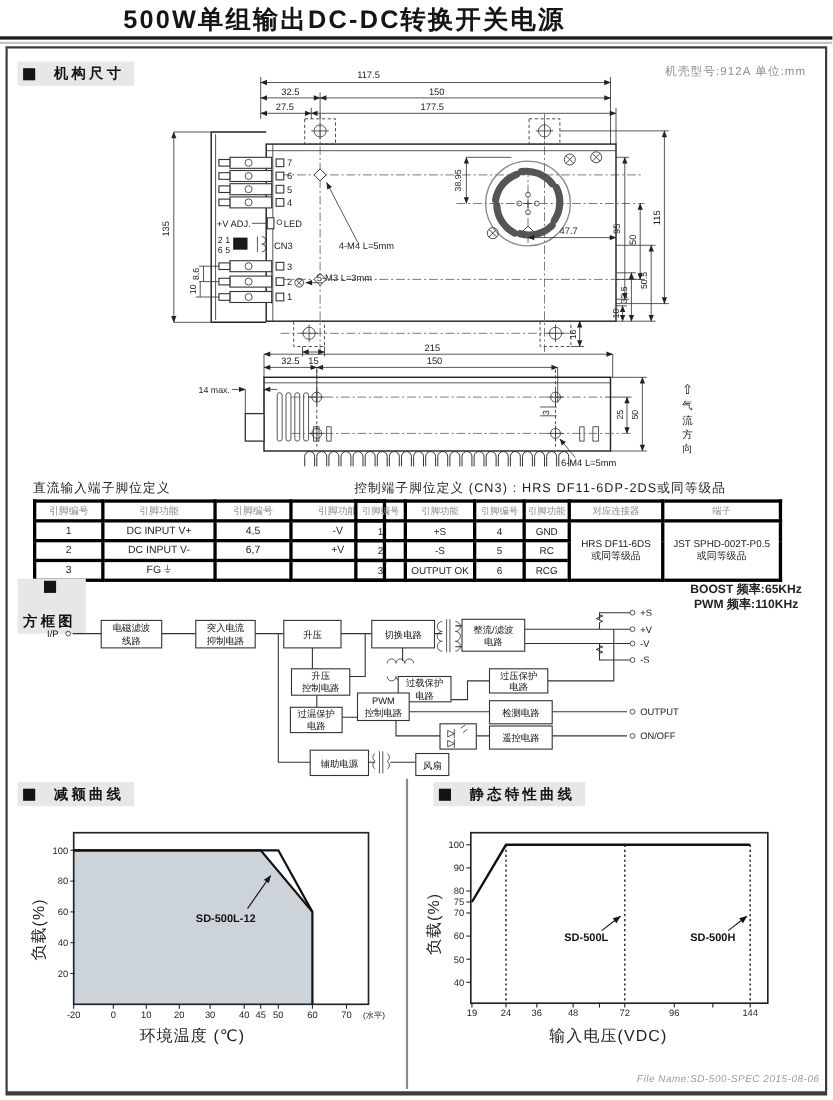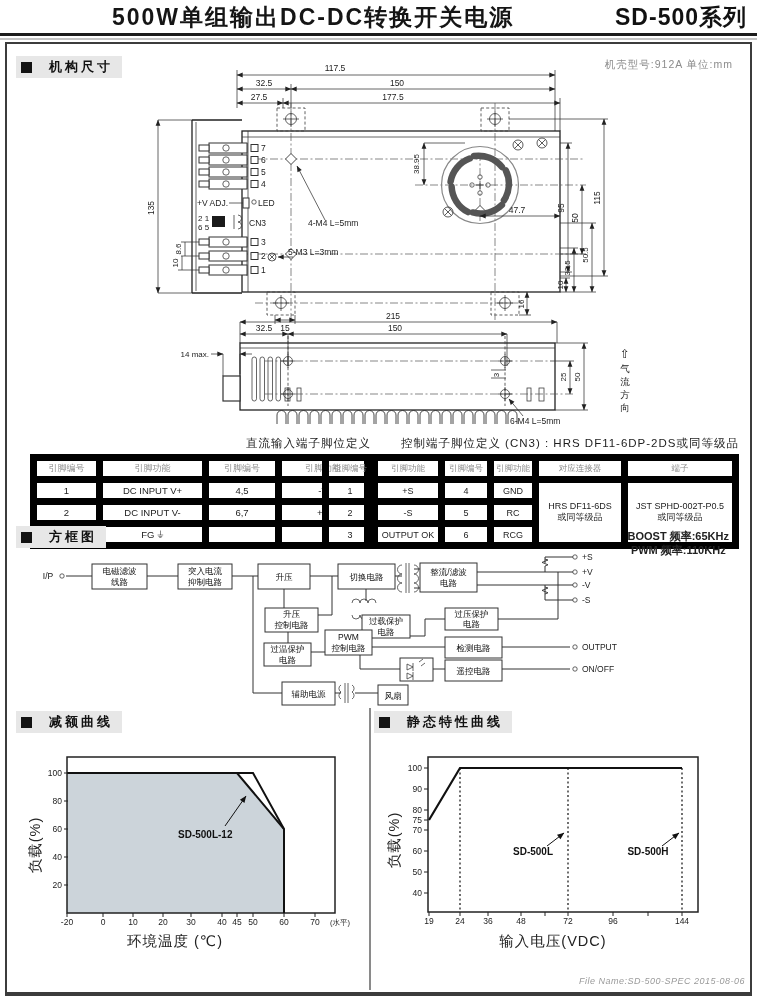--- a/index.html
+++ b/index.html
@@ -13,23 +13,23 @@
   .rule2{left:0;top:38px;width:757px;height:2px;background:#c4c4c4;}
   .main-border{left:5px;top:42px;width:743px;height:948px;border:2px solid #3c3c3c;border-bottom-width:4px;}
   .sec{position:absolute;display:flex;align-items:center;gap:17px;background:#e7e7e7;
        padding:2px 9px 2px 5px;font-size:13px;font-weight:700;letter-spacing:3px;color:#111;}
   .sq{width:11px;height:11px;background:#131313;display:inline-block;}
   .case-note{right:24px;top:58px;font-size:10.5px;color:#8c8c8c;letter-spacing:1px;}
   .freq{right:28px;top:529px;text-align:center;font-size:11px;font-weight:600;line-height:14px;color:#222;}
   .footer{right:12px;top:976px;font-size:9px;font-style:italic;color:#9a9a9a;letter-spacing:.5px;}
   .divider{left:369px;top:708px;width:2px;height:282px;background:#8a8a8a;}
   .tbl-wrap{position:absolute;}
-  .tbl-title{font-size:11.5px;color:#1c1c1c;letter-spacing:1px;margin:0 0 3px 0;text-align:right;}
+  .tbl-title{font-size:11.5px;color:#1c1c1c;letter-spacing:1px;margin:0 0 3px 0;}
   table.t{border-collapse:collapse;font-size:9.5px;color:#222;}
-  table.t th,table.t td{border:7px solid #000000;text-align:center;padding:1px 2px;height:13px;}
+  table.t th,table.t td{border:3px solid #000000;text-align:center;padding:1px 2px;height:13px;}
   table.t th{font-weight:400;color:#8b8b8b;font-size:9px;white-space:nowrap;}
   table.t2{font-size:9px;}
   table.t2 th{font-size:8.5px;}
   svg{position:absolute;overflow:visible;}
   svg text{font-family:"Liberation Sans","DejaVu Sans",sans-serif;}
   .dl{font-size:8.5px;fill:#222;}
   .dl2{font-size:8px;fill:#222;}
   .thin{stroke:#333;stroke-width:.75;fill:none;}
   .med{stroke:#222;stroke-width:1.3;fill:none;}
   .dash{stroke:#555;stroke-width:.7;stroke-dasharray:8 2.5 2 2.5;fill:none;}
@@ -40,21 +40,20 @@
   .tick{stroke:#222;stroke-width:1;}
   .axis-lab{font-size:14.5px;fill:#222;letter-spacing:1px;}
   .ann{font-size:10px;font-weight:700;fill:#111;}
 </style>
 </head>
 <body>
 
 <div class="page">
 
   <div class="abs title-main">500W单组输出DC-DC转换开关电源</div>
-  <div class="abs title-series">SD-500系列</div>
   <div class="abs rule1"></div>
   <div class="abs rule2"></div>
   <div class="abs main-border"></div>
 
   <div class="sec" style="left:16px;top:56px;">
     <span class="sq"></span>
     <span>机构尺寸</span>
   </div>
   <div class="abs case-note">机壳型号:912A   单位:mm</div>
 
@@ -352,21 +351,21 @@
       <tr>
         <td>3</td>
         <td>OUTPUT OK</td>
         <td>6</td>
         <td>RCG</td>
       </tr>
     </tbody>
       </table>
   </div>
 
-  <div class="sec" style="left:16px;top:526px;">
+  <div class="sec" style="left:16px;top:526px;flex-direction:column;">
     <span class="sq"></span>
     <span>方框图</span>
   </div>
   <div class="abs freq">
     <div>BOOST 频率:65KHz</div>
     <div>PWM 频率:110KHz</div>
   </div>
 
   <svg style="left:30px;top:545px;" width="690" height="165" viewBox="0 0 690 165">
 
@@ -439,21 +438,21 @@
     <circle class="thin" cx="545" cy="102" r="2.2"></circle>
     <text class="dl" x="552" y="105">OUTPUT</text>
     <circle class="thin" cx="545" cy="124" r="2.2"></circle>
     <text class="dl" x="552" y="127">ON/OFF</text>
   </svg>
 
   <div class="sec" style="left:16px;top:711px;">
     <span class="sq"></span>
     <span>减额曲线</span>
   </div>
-  <div class="sec" style="left:374px;top:711px;">
+  <div class="sec" style="left:394px;top:711px;">
     <span class="sq"></span>
     <span>静态特性曲线</span>
   </div>
   <div class="abs divider"></div>
 
   <svg style="left:20px;top:750px;" width="345" height="212" viewBox="0 0 345 212">
     <defs>
       <marker id="arC" viewBox="0 0 10 10" refX="9.5" refY="5" markerWidth="8" markerHeight="7" orient="auto-start-reverse" markerUnits="userSpaceOnUse">
           <path d="M0,1L10,5L0,9z" fill="#111"></path>
         </marker>

